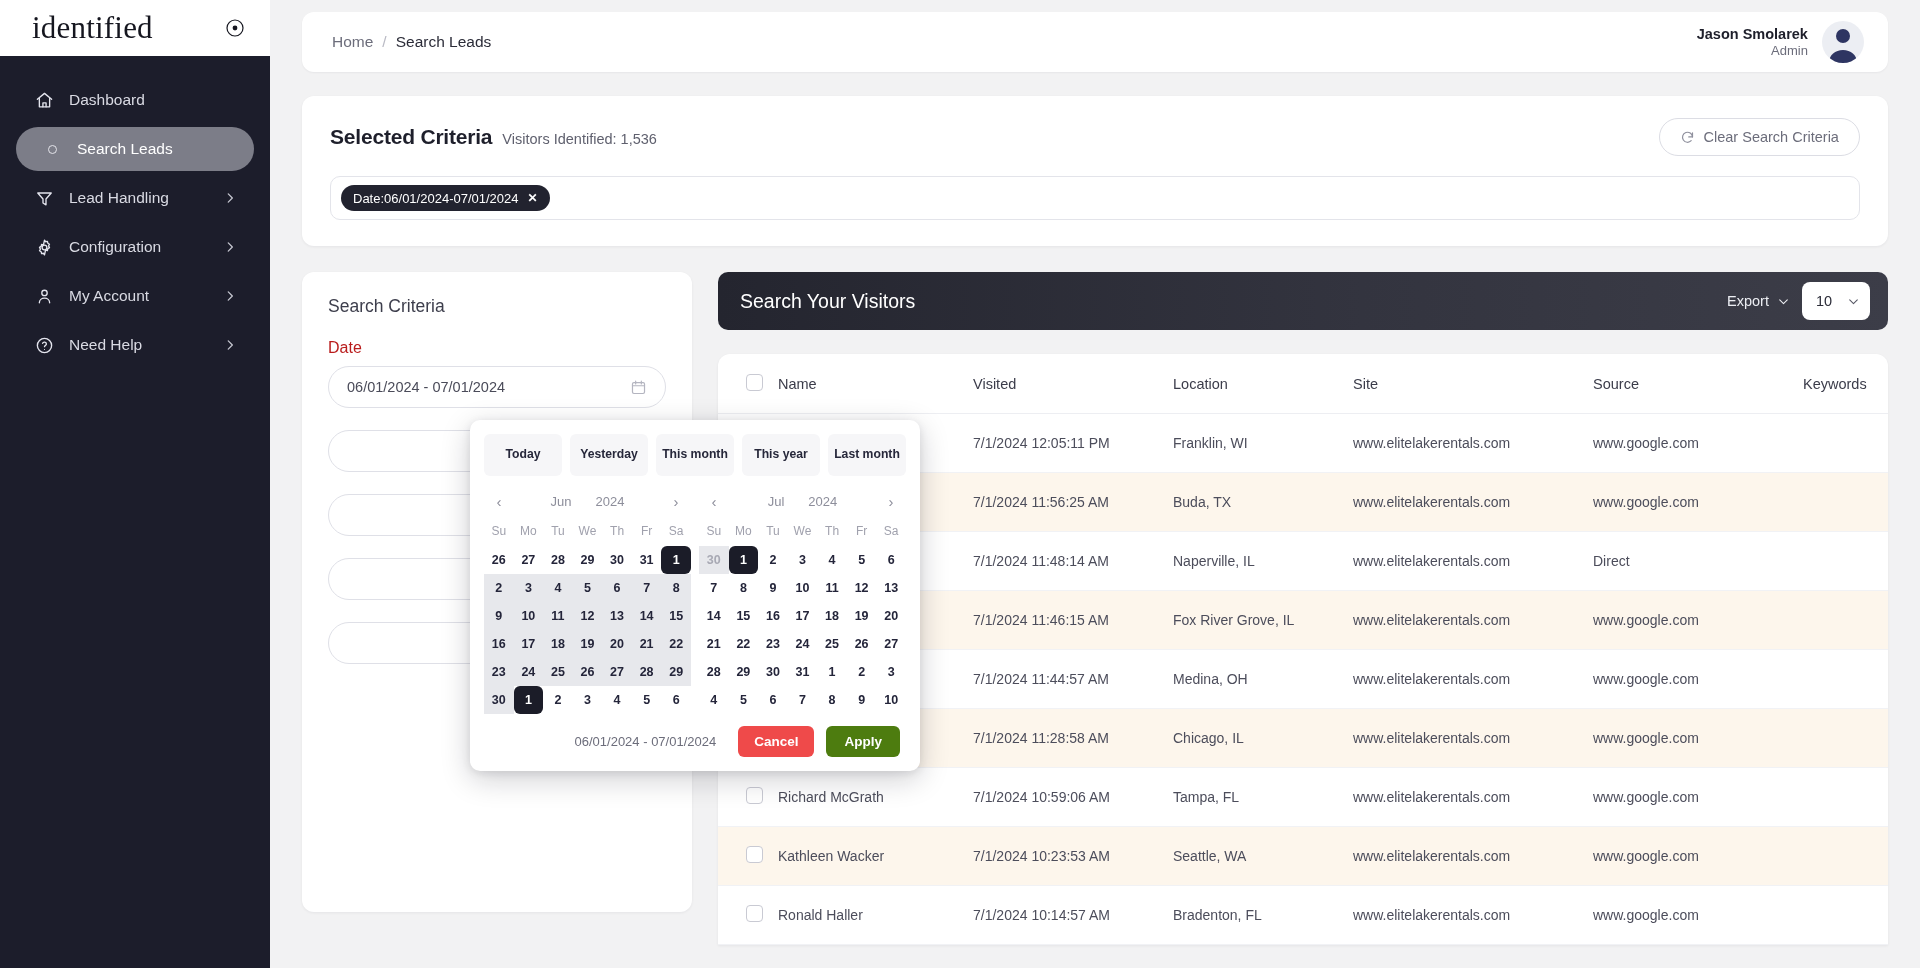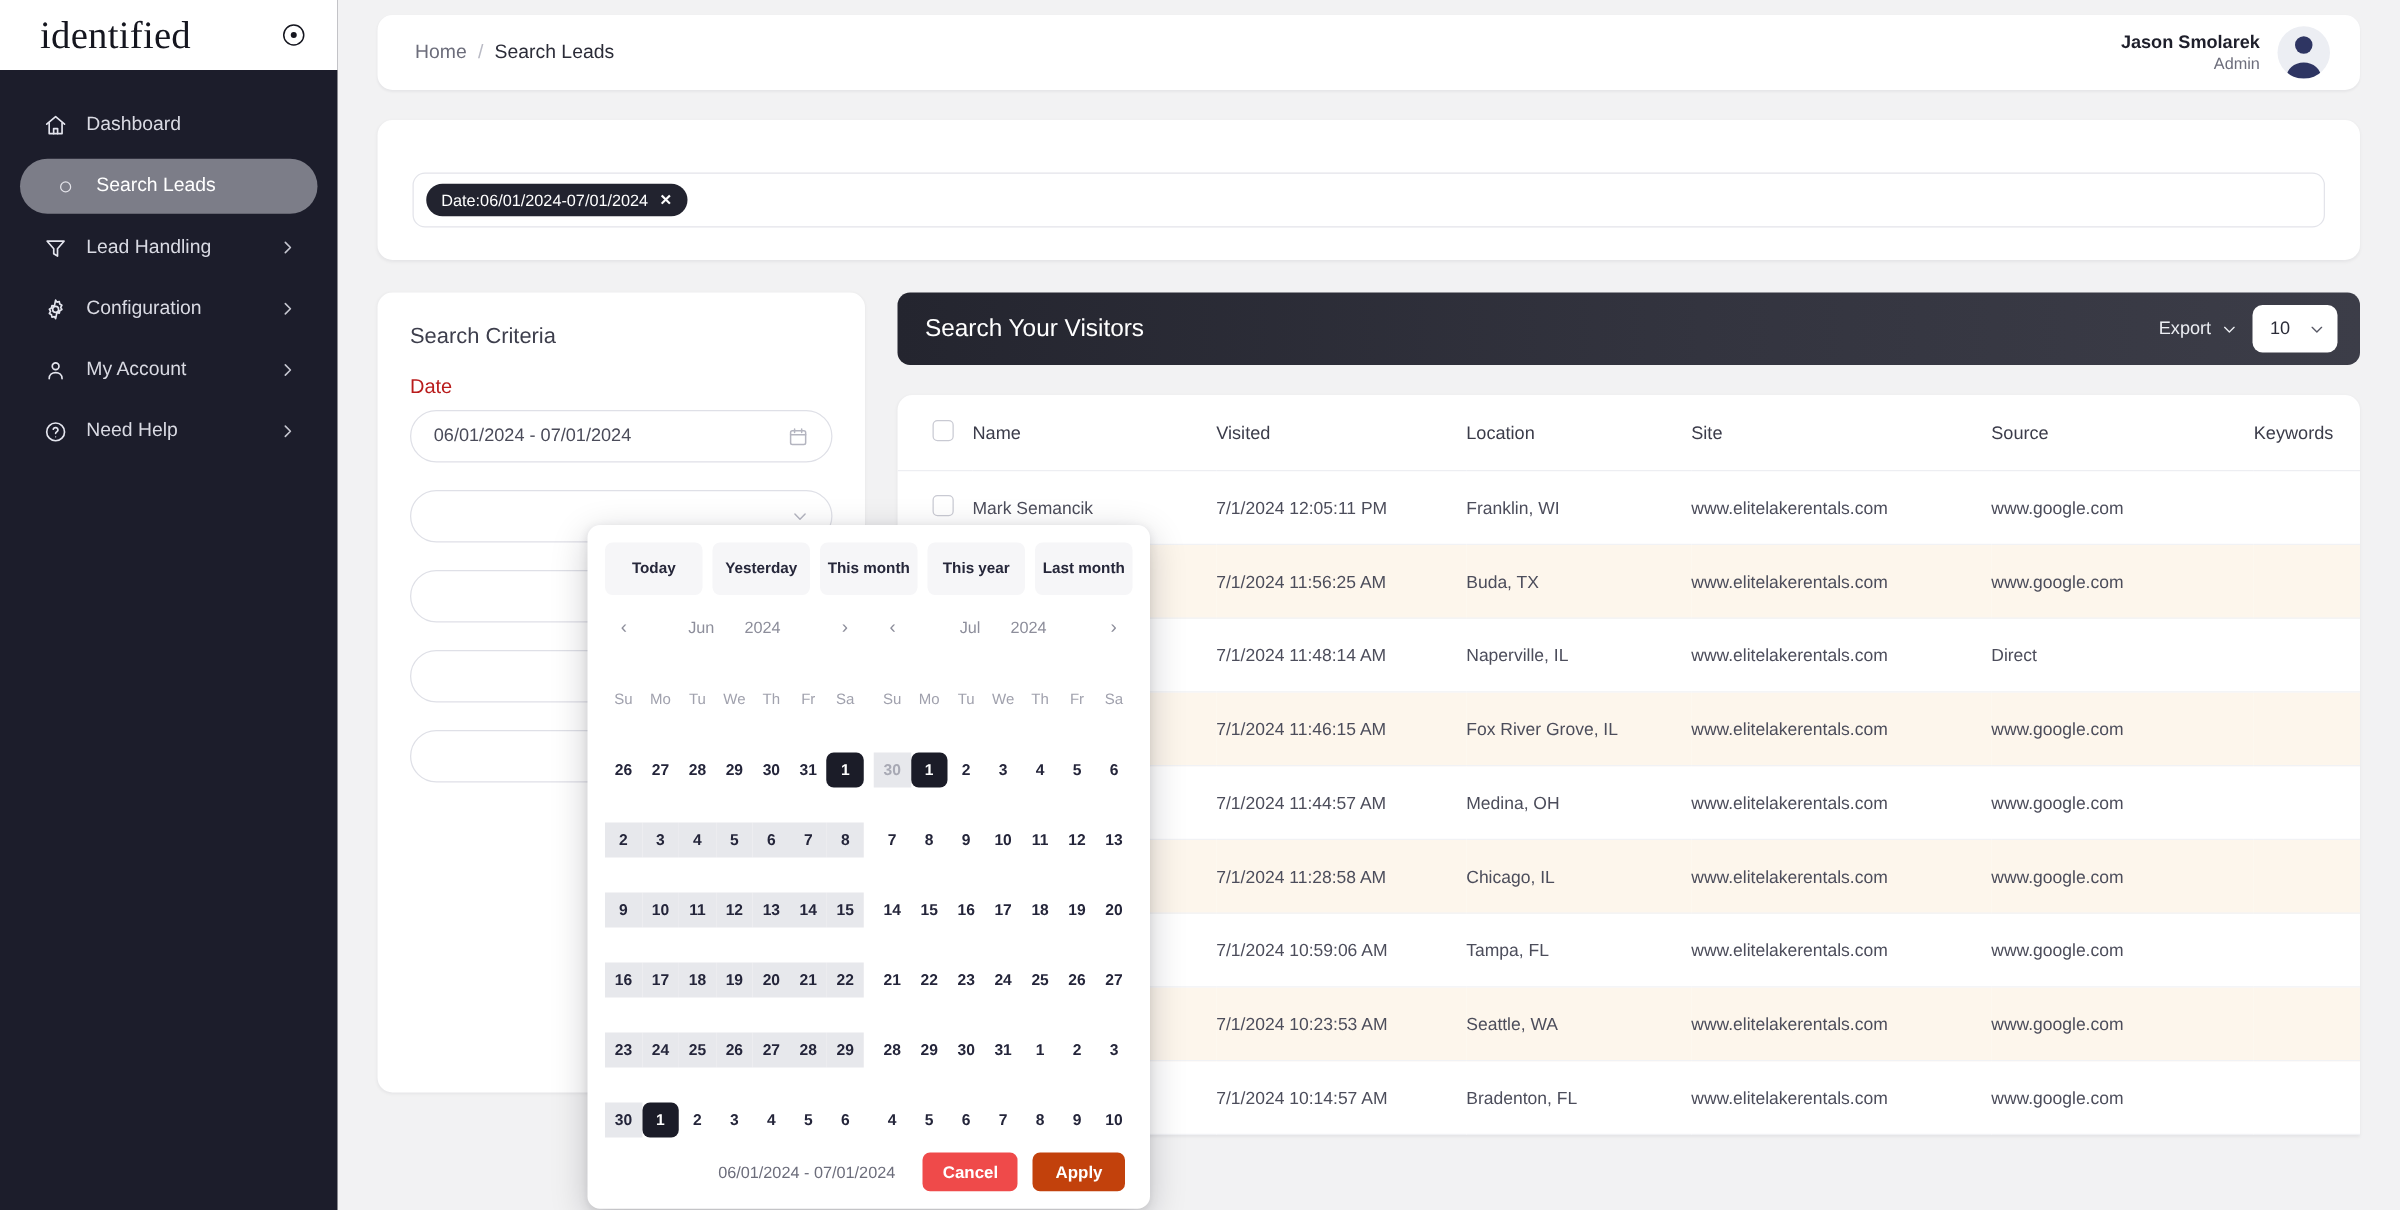--- a/index.html
+++ b/index.html
@@ -138,34 +138,34 @@
   .preset {
     flex:1 1 0; background:#f6f6f8; border-radius:6px; text-align:center;
     font-size:12.2px; font-weight:bold; color:#26273a; padding:8px 2px; line-height:1.25;
     cursor:pointer; min-height:42px; display:flex; align-items:center; justify-content:center;
   }
   .months { display:flex; gap:8px; }
   .month { flex:1 1 0; }
   .month-head { display:flex; align-items:center; justify-content:space-between; padding:7px 6px 10px 6px;}
   .mh-arrow { color:#8d8e9b; font-size:15px; cursor:pointer; width:18px; text-align:center;}
   .mh-label { display:flex; gap:24px; font-size:13px; color:#8d8e9b; }
-  .dow-row, .day-row { display:grid; grid-template-columns:repeat(7,1fr);margin-top:28px; }
+  .dow-row, .day-row { display:grid; grid-template-columns:repeat(7,1fr); }
   .dow { text-align:center; font-size:12px; color:#a0a1ad; padding:4px 0 8px 0;}
   .day {
     text-align:center; font-size:12.5px; font-weight:bold; color:#24253a;
     height:28px; line-height:28px; cursor:pointer;
   }
   .day.inrange { background:#e7e8ec; }
   .day.muted { color:#a8a9b4; }
   .day.sel { background:#1b1c28; color:#fff; border-radius:6px; }
   .dp-footer { display:flex; align-items:center; justify-content:flex-end; gap:12px; padding:12px 6px 4px 6px;}
   .dp-range { font-size:13px; color:#6c6d7b; margin-right:10px;}
   .btn-cancel { background:#ef4a4a; color:#fff; font-size:13.5px; font-weight:bold;
                 border:none; border-radius:6px; padding:8px 16px; cursor:pointer;}
-  .btn-apply { background:#c2410c; color:#fff; font-size:13.5px; font-weight:bold;
+  .btn-apply { background:#4d7c0f; color:#fff; font-size:13.5px; font-weight:bold;
                border:none; border-radius:6px; padding:8px 18px; cursor:pointer;}
   svg { display:block; }
 </style>
 </head>
 <body>
 
 <div id="app">
 
   <aside class="sidebar">
     <div class="brand">
@@ -278,20 +278,35 @@
         <div class="avatar">
           <svg width="42" height="42" viewBox="0 0 42 42">
               <circle cx="21" cy="15" r="7" fill="#2e3562"></circle>
               <path d="M7 42c0-8 6.3-13 14-13s14 5 14 13z" fill="#2e3562"></path>
             </svg>
         </div>
       </div>
     </div>
 
     <section class="card criteria-card">
+      <div class="criteria-head">
+        <div class="criteria-title-wrap">
+          <span class="criteria-title">Selected Criteria</span>
+          <span class="criteria-sub">Visitors Identified: 1,536</span>
+        </div>
+        <button class="clear-btn">
+          <span>
+            <svg width="15" height="15" viewBox="0 0 24 24" fill="none" stroke="#8e8f9c" stroke-width="1.9" stroke-linecap="round" stroke-linejoin="round">
+                <path d="M20 11a8 8 0 1 0-2.1 6.1"></path>
+                <path d="M20 4.5V11h-6"></path>
+              </svg>
+          </span>
+          <span>Clear Search Criteria</span>
+        </button>
+      </div>
       <div class="chips-box">
         <span class="chip">
           <span>Date:06/01/2024-07/01/2024</span>
           <span class="x">✕</span>
         </span>
       </div>
     </section>
 
     <div class="lower">
 

